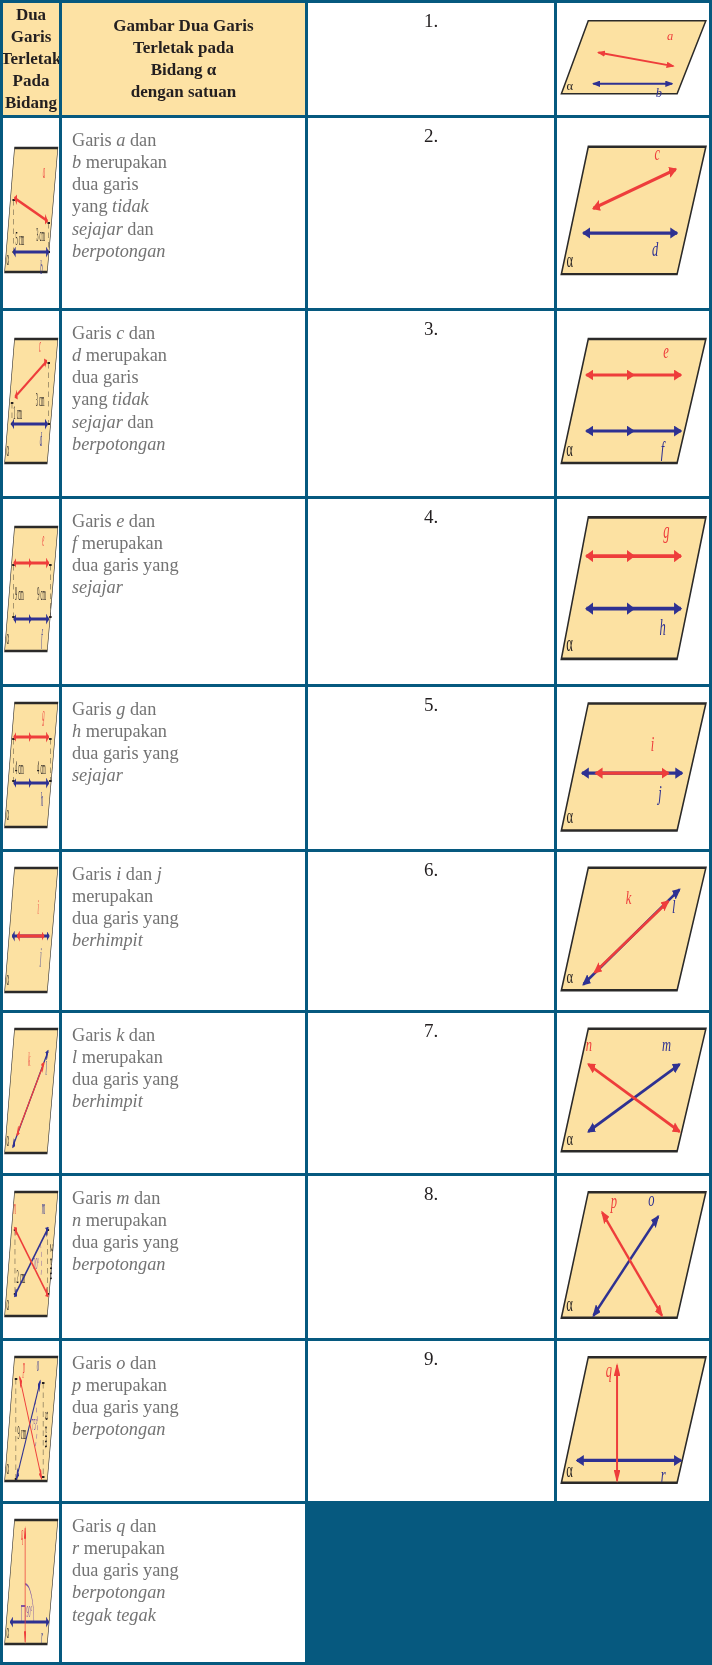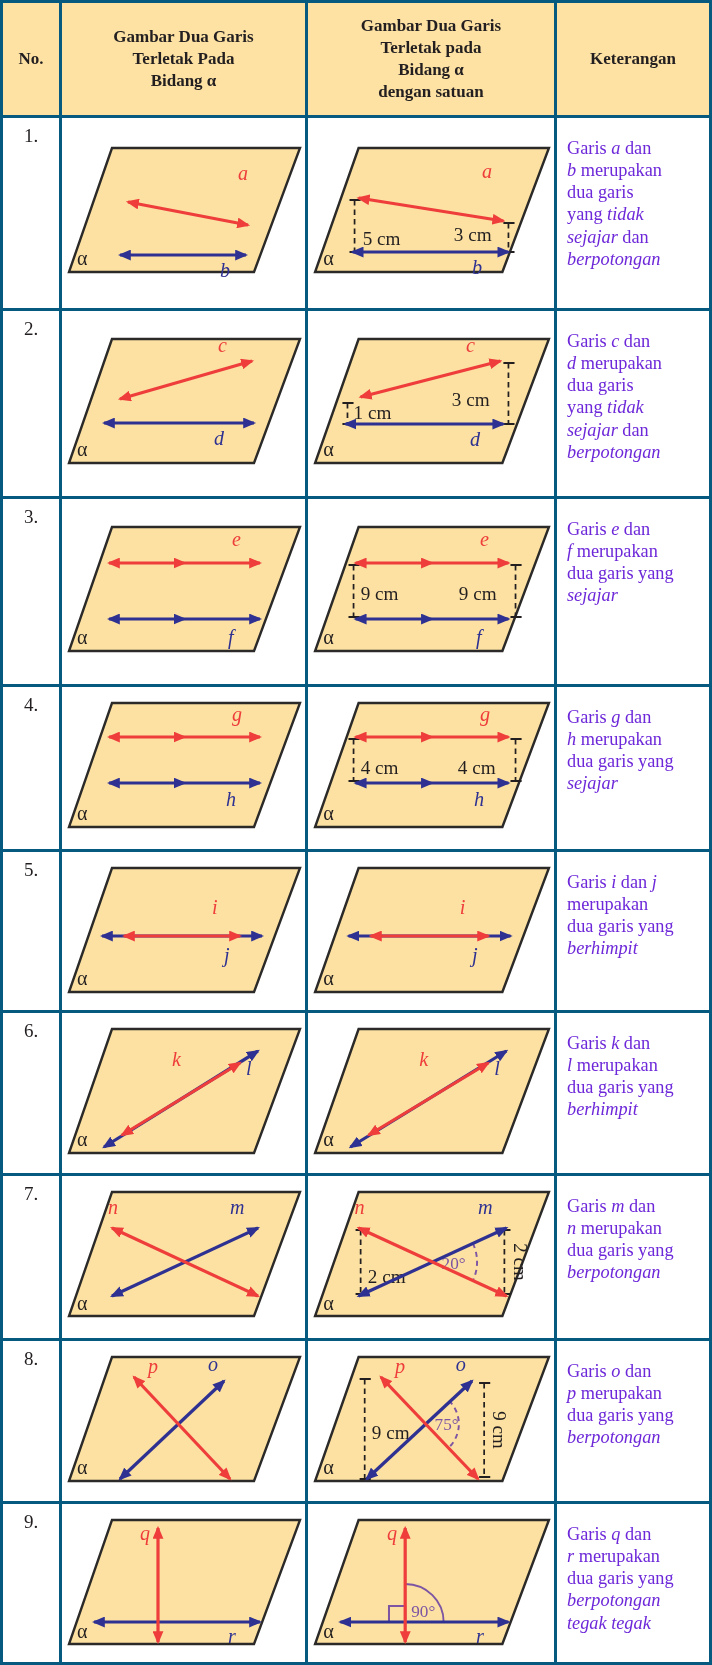--- a/index.html
+++ b/index.html
@@ -13,36 +13,34 @@
   }
   .cell{background:#ffffff;overflow:hidden}
   .hc{
     background:#fde2a4;display:flex;align-items:center;justify-content:center;
     text-align:center;font-weight:bold;font-size:17px;line-height:1.3;
     white-space:pre-line;color:#231f20;
     font-family:"Liberation Serif",serif;
   }
   .num{font:19px "Liberation Serif",serif;text-align:center;padding-top:7px;color:#231f20}
   .figc svg{display:block;width:100%;height:100%}
-  .ket{font:18.3px/1.21 "Liberation Serif",serif;color:#6d28d9;padding:19px 4px 0 10px}
+  .ket{font:18.3px/1.21 "Liberation Serif",serif;color:#737373;padding:11px 4px 0 10px}
   .ket .it{font-style:italic}
 </style>
 </head>
 <body>
 
 <div class="tbl" id="grid">
-  <div class="cell hc">No.</div>
   <div class="cell hc">Gambar Dua Garis
 Terletak Pada
 Bidang α</div>
   <div class="cell hc">Gambar Dua Garis
 Terletak pada
 Bidang α
 dengan satuan</div>
-  <div class="cell hc">Keterangan</div>
 <div class="cell num">1.</div>
     <div class="cell figc">
       <svg viewBox="0 0 243 190" preserveAspectRatio="none">
         <defs>
           <marker id="mredS1" viewBox="0 0 12 10" refX="10" refY="5" markerWidth="13" markerHeight="11" markerUnits="userSpaceOnUse" orient="auto-start-reverse">
             <path d="M0,0L12,5L0,10Z" fill="#ee3d3b"></path>
           </marker>
           <marker id="mredE1" viewBox="0 0 12 10" refX="10" refY="5" markerWidth="13" markerHeight="11" markerUnits="userSpaceOnUse" orient="auto">
             <path d="M0,0L12,5L0,10Z" fill="#ee3d3b"></path>
           </marker>

